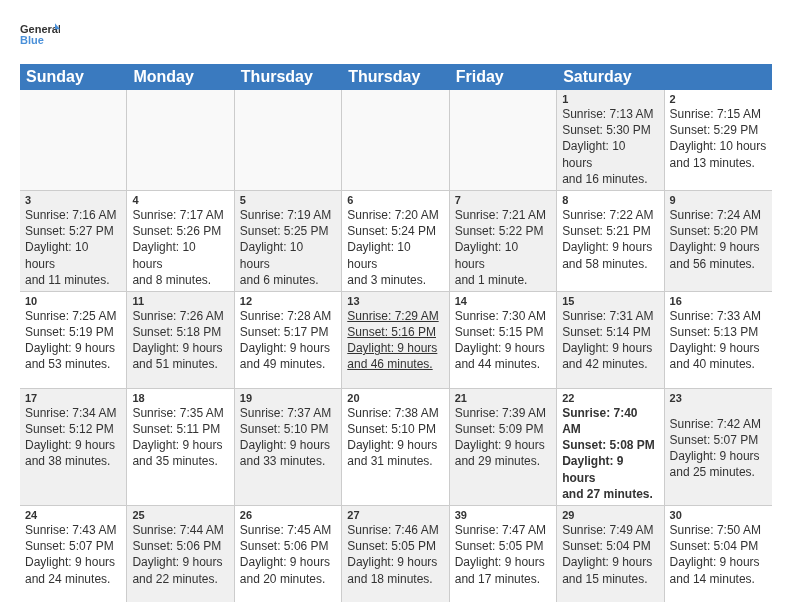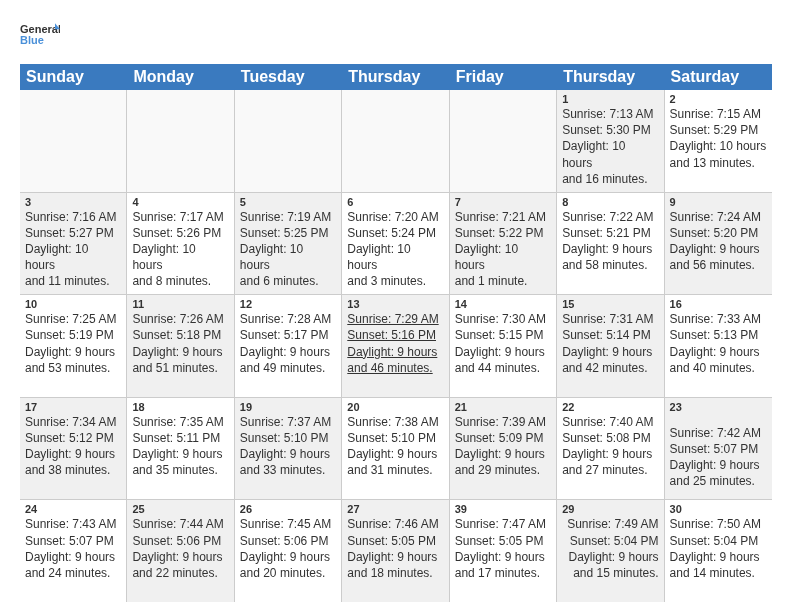--- a/index.html
+++ b/index.html
@@ -108,24 +108,23 @@
     <div class="title-block">
       <h1></h1>
       <h2></h2>
     </div>
   </div>
 
   <div class="calendar">
     <div class="cal-header">
     <div class="cal-header-cell">Sunday</div>
         <div class="cal-header-cell">Monday</div>
-        <div class="cal-header-cell">Tuesday</div>
+        <div class="cal-header-cell">Thursday</div>
         <div class="cal-header-cell">Thursday</div>
         <div class="cal-header-cell">Friday</div>
-        <div class="cal-header-cell">Thursday</div>
         <div class="cal-header-cell">Saturday</div>
       </div>
     <div class="cal-body">
     <div class="cal-row">
           <div class="cal-cell empty"></div>
           <div class="cal-cell empty"></div>
           <div class="cal-cell empty"></div>
           <div class="cal-cell empty"></div>
           <div class="cal-cell empty"></div>
           <div class="cal-cell shaded">
@@ -276,21 +275,21 @@
           </div>
           <div class="cal-cell shaded">
             <span class="day-num">21</span>
             <div class="day-info" style="white-space: pre-line;">Sunrise: 7:39 AM
 Sunset: 5:09 PM
 Daylight: 9 hours
 and 29 minutes.</div>
           </div>
           <div class="cal-cell">
             <span class="day-num">22</span>
-            <div class="day-info" style="white-space: pre-line;">Sunrise: 7:40 AM
+            <div class="day-info" style="white-space: pre-line; font-weight: bold;">Sunrise: 7:40 AM
 Sunset: 5:08 PM
 Daylight: 9 hours
 and 27 minutes.</div>
           </div>
           <div class="cal-cell shaded">
             <span class="day-num">23</span>
             <div class="day-info" style="white-space: pre-line; margin-top: 12px;">Sunrise: 7:42 AM
 Sunset: 5:07 PM
 Daylight: 9 hours
 and 25 minutes.</div>
@@ -327,21 +326,21 @@
           </div>
           <div class="cal-cell">
             <span class="day-num">39</span>
             <div class="day-info" style="white-space: pre-line;">Sunrise: 7:47 AM
 Sunset: 5:05 PM
 Daylight: 9 hours
 and 17 minutes.</div>
           </div>
           <div class="cal-cell shaded">
             <span class="day-num">29</span>
-            <div class="day-info" style="white-space: pre-line; text-align: right;">Sunrise: 7:49 AM
+            <div class="day-info" style="white-space: pre-line;">Sunrise: 7:49 AM
 Sunset: 5:04 PM
 Daylight: 9 hours
 and 15 minutes.</div>
           </div>
           <div class="cal-cell">
             <span class="day-num">30</span>
             <div class="day-info" style="white-space: pre-line;">Sunrise: 7:50 AM
 Sunset: 5:04 PM
 Daylight: 9 hours
 and 14 minutes.</div>

